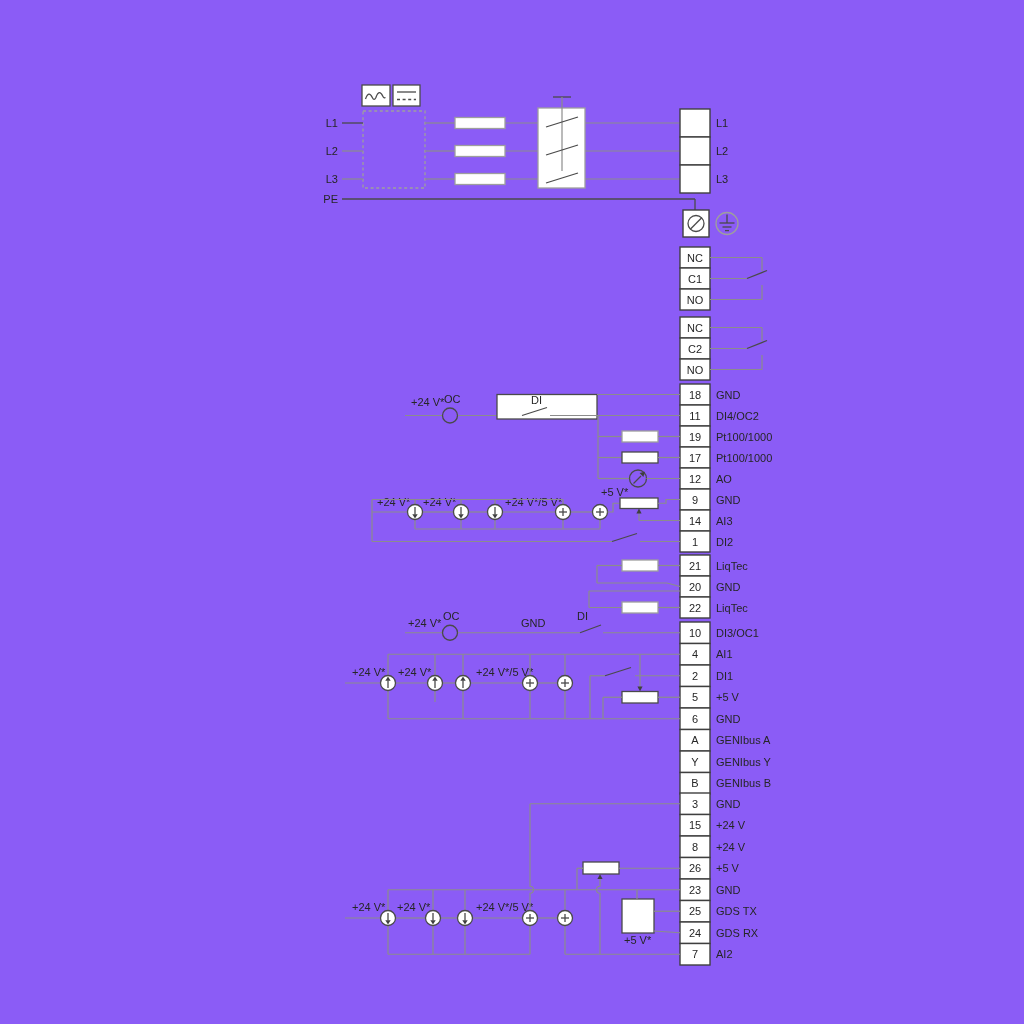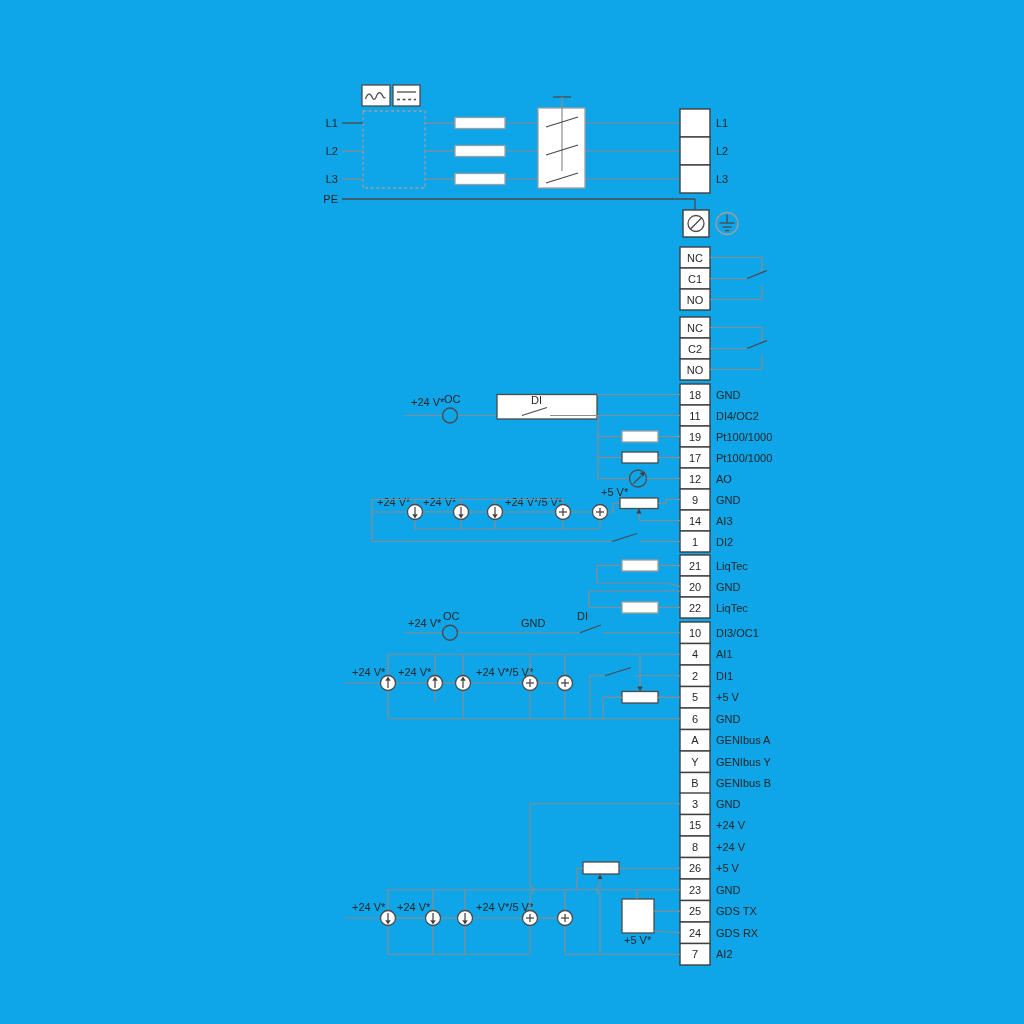--- a/index.html
+++ b/index.html
@@ -1,16 +1,16 @@
 <!DOCTYPE html>
 <html><head>
 <meta charset="utf-8">
 <style>
   html,body{margin:0;padding:0;background:#ffffff;}
-  .stage{width:1024px;height:1024px;position:relative;background:#0ea5e9;}
+  .stage{width:1024px;height:1024px;position:relative;background:#8b5cf6;}
   svg{display:block;}
   .t{font-family:"Liberation Sans",sans-serif;font-size:11px;fill:#262626;}
   .tm{text-anchor:middle;}
   .te{text-anchor:end;}
   .w{stroke:#8c8c8c;stroke-width:1.2;fill:none;}
   .d{stroke:#4a4a4a;stroke-width:1.3;fill:none;}
   .lt{stroke:#9e9e9e;stroke-width:1.3;fill:none;}
   .dash{stroke-dasharray:3,2.6;}
   .cell{fill:#ffffff;stroke:#3f3f3f;stroke-width:1.4;}
   .comp{fill:#ffffff;stroke:#4a4a4a;stroke-width:1.3;}

